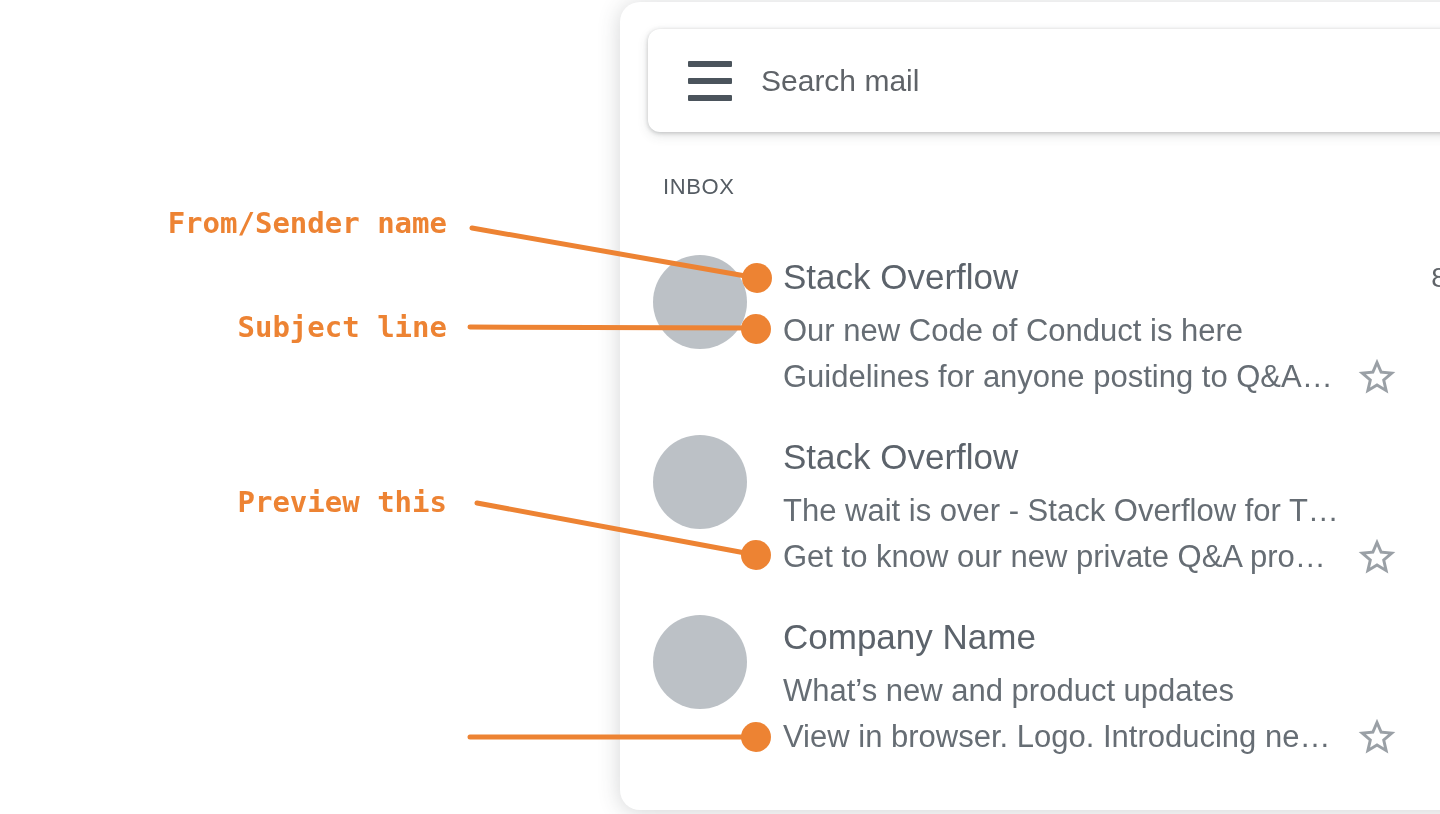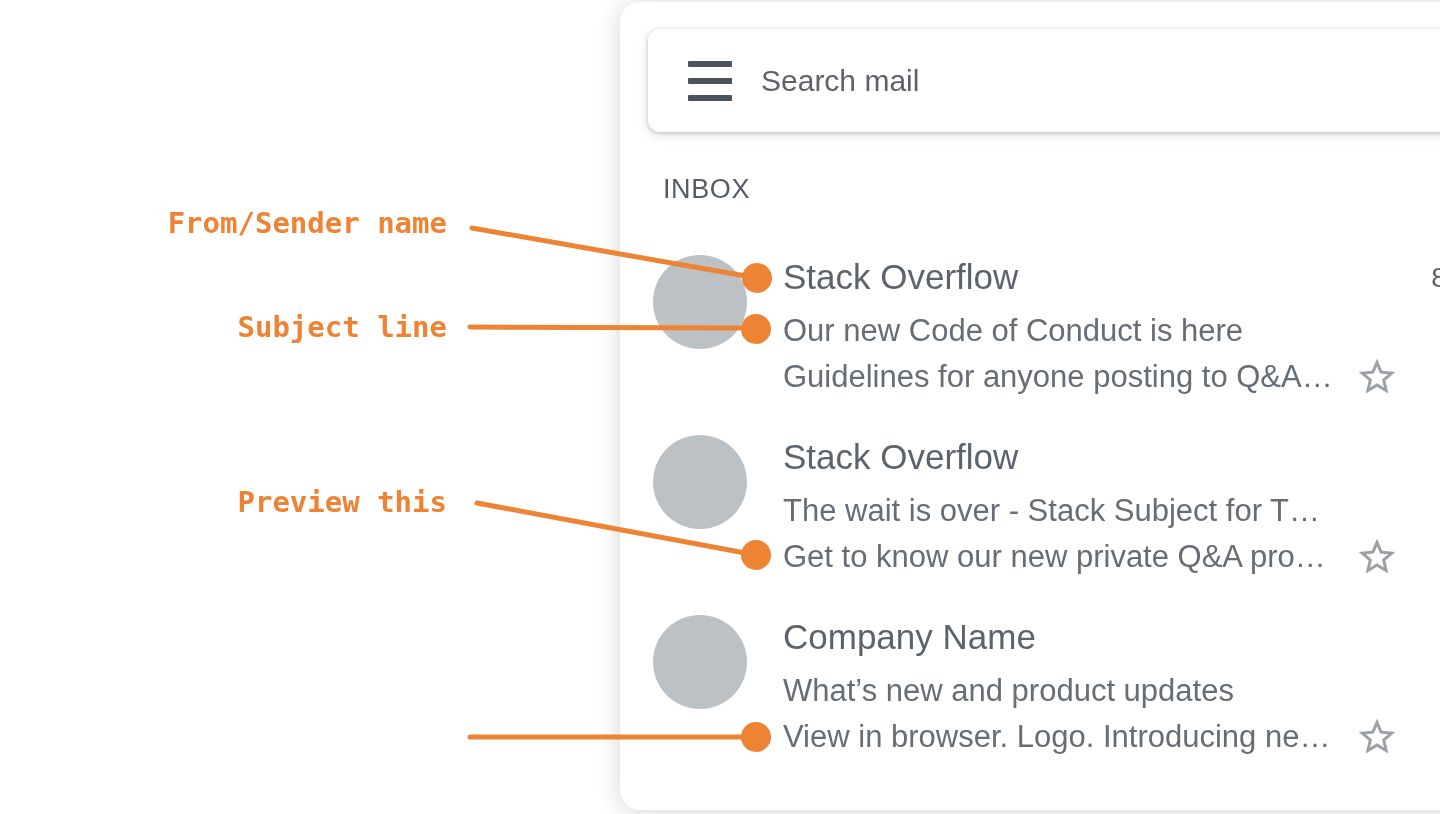--- a/index.html
+++ b/index.html
@@ -57,21 +57,21 @@
   .search-avatar{
     width:70px;height:70px;border-radius:50%;
     background:var(--avatar);
     margin-right:19px;
     flex:0 0 auto;
     cursor:pointer;
   }
   .inbox-label{
     position:absolute;
     left:43px; top:172px;
-    font-size:27px;
+    font-size:22px;
     letter-spacing:.6px;
     color:#555C63;
   }
 
   
   .email-row{position:absolute;left:0;width:100%;height:160px;}
   .row-0{top:253px;} .row-1{top:433px;} .row-2{top:613px;}
   .email-avatar{
     position:absolute;left:33px;top:0;
     width:94px;height:94px;border-radius:50%;
@@ -162,21 +162,21 @@
         <svg viewBox="0 0 24 24">
             <path d="M22 9.24l-7.19-.62L12 2 9.19 8.63 2 9.24l5.46 4.73L5.82 21 12 17.27 18.18 21l-1.63-7.03L22 9.24zM12 15.4l-3.76 2.27 1-4.28-3.32-2.88 4.38-.38L12 6.1l1.71 4.04 4.38.38-3.32 2.88 1 4.28L12 15.4z"></path>
           </svg>
       </div>
     </div>
 
     <div class="email-row row-1">
       <div class="email-avatar"></div>
       <div class="email-sender">Stack Overflow</div>
       <div class="email-time">Tue</div>
-      <div class="email-subject">The wait is over - Stack Subject for T…</div>
+      <div class="email-subject">The wait is over - Stack Overflow for T…</div>
       <div class="email-preview">Get to know our new private Q&amp;A pro…</div>
       <div class="star-btn">
         <svg viewBox="0 0 24 24">
             <path d="M22 9.24l-7.19-.62L12 2 9.19 8.63 2 9.24l5.46 4.73L5.82 21 12 17.27 18.18 21l-1.63-7.03L22 9.24zM12 15.4l-3.76 2.27 1-4.28-3.32-2.88 4.38-.38L12 6.1l1.71 4.04 4.38.38-3.32 2.88 1 4.28L12 15.4z"></path>
           </svg>
       </div>
     </div>
 
     <div class="email-row row-2">
       <div class="email-avatar"></div>

